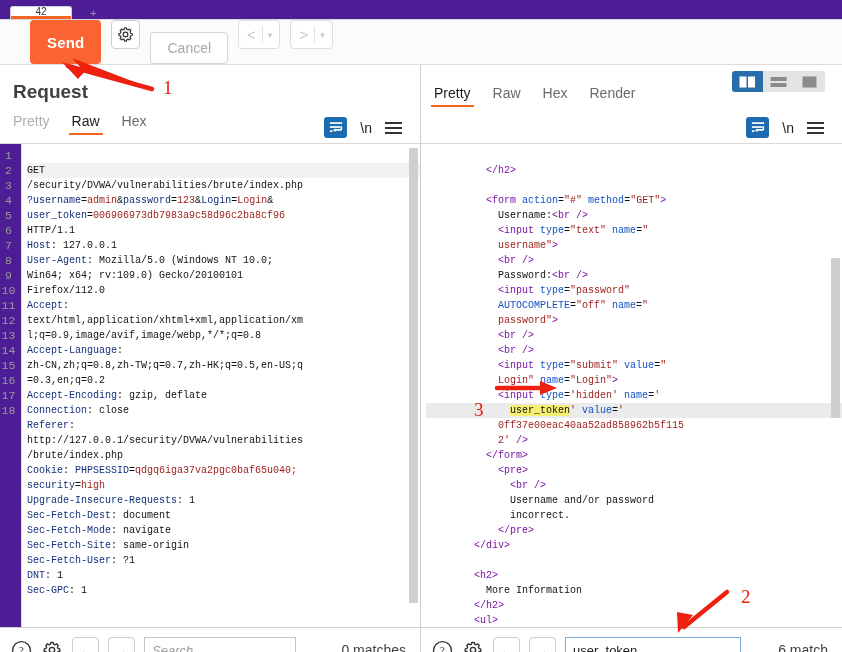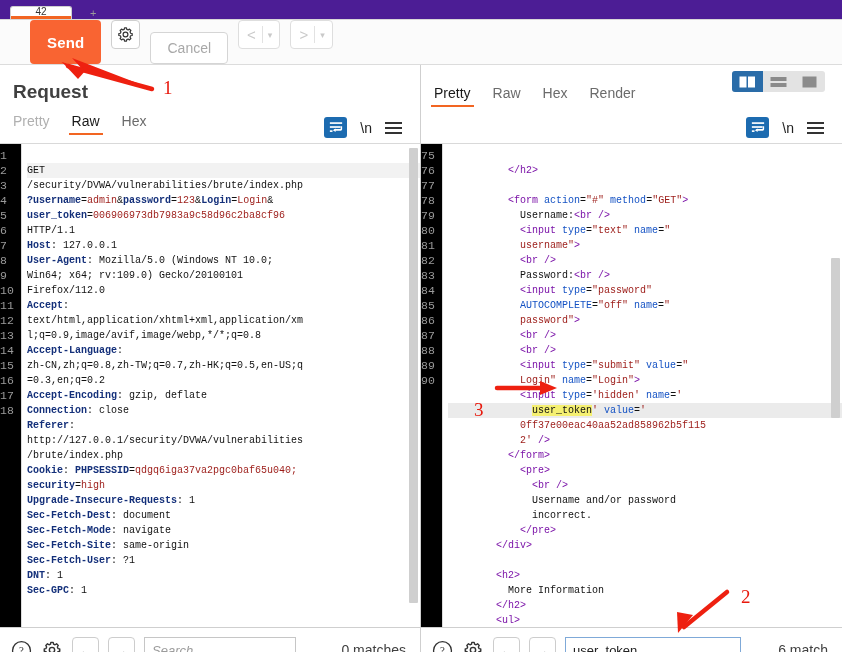--- a/index.html
+++ b/index.html
@@ -171,45 +171,45 @@
     flex: 1 1 auto;
     display: flex;
     overflow: hidden;
     border-top: 1px solid #d9d9d9;
     position: relative;
     background:#fff;
   }
   .gutter {
     width: 22px;
     flex: 0 0 22px;
-    text-align: left;
+    text-align: center;
     padding-right: 4px;
     color: #9a9a9a;
     font-family: "Liberation Mono", monospace;
     font-size: 11.5px;
     line-height: 15px;
     padding-top: 4px;
-    background:#000000;
+    background:#4c1d95;
     border-right: 1px solid #ddd;
     user-select:none;
   }
   .code {
     flex: 1 1 auto;
     font-family: "Liberation Mono", monospace;
     font-size: 10px;
     line-height: 15px;
     padding: 4px 0 0 5px;
     white-space: pre-wrap;
     word-break: break-all;
     overflow: hidden;
     color: #111;
   }
   .code .ln { display:block; }
   .code .hl-line { background:#ebebeb;padding-left:12px; }
-  .k { color:#14307a; font-weight:bold; }      
+  .k { color:#14307a; font-weight:normal; }      
   .v { color:#9c1b17; }                         
   .tg { color:#7b13a8; }                        
   .at { color:#1452c4; }                        
   .pl { color:#111; }
   .mk { background:#f5f071; }
 
   .first-line-hl { background:#f2f2f2; }
 
   
   .vscroll {
@@ -421,53 +421,20 @@
         <div class="nl-glyph">\n</div>
         <div class="burger">
           <span></span>
             <span></span>
             <span></span>
         </div>
       </div>
     </div>
 
     <div class="editor">
-      <div class="gutter">
-75
-76
-77
-78
-
-
-79
-80
-
-
-
-81
-82
-
-83
-
-
-
-84
-85
-
-
-
-
-86
-87
-
-88
-
-
-89
-90</div>
       <div class="code">
 <span class="ln"><span class="tg">&nbsp;&nbsp;&nbsp;&nbsp;&nbsp;&nbsp;&nbsp;&nbsp;&nbsp;&nbsp;&lt;/h2&gt;</span></span><span class="ln">&nbsp;</span><span class="ln"><span class="pl">&nbsp;&nbsp;&nbsp;&nbsp;&nbsp;&nbsp;&nbsp;&nbsp;&nbsp;&nbsp;</span><span class="tg">&lt;form</span> <span class="at">action</span>=<span class="v">"#"</span> <span class="at">method</span>=<span class="v">"GET"</span><span class="tg">&gt;</span></span><span class="ln"><span class="pl">&nbsp;&nbsp;&nbsp;&nbsp;&nbsp;&nbsp;&nbsp;&nbsp;&nbsp;&nbsp;&nbsp;&nbsp;Username:</span><span class="tg">&lt;br</span> <span class="tg">/&gt;</span></span><span class="ln"><span class="pl">&nbsp;&nbsp;&nbsp;&nbsp;&nbsp;&nbsp;&nbsp;&nbsp;&nbsp;&nbsp;&nbsp;&nbsp;</span><span class="tg">&lt;input</span> <span class="at">type</span>=<span class="v">"text"</span> <span class="at">name</span>=<span class="v">"</span></span><span class="ln"><span class="v">&nbsp;&nbsp;&nbsp;&nbsp;&nbsp;&nbsp;&nbsp;&nbsp;&nbsp;&nbsp;&nbsp;&nbsp;username"</span><span class="tg">&gt;</span></span><span class="ln"><span class="pl">&nbsp;&nbsp;&nbsp;&nbsp;&nbsp;&nbsp;&nbsp;&nbsp;&nbsp;&nbsp;&nbsp;&nbsp;</span><span class="tg">&lt;br /&gt;</span></span><span class="ln"><span class="pl">&nbsp;&nbsp;&nbsp;&nbsp;&nbsp;&nbsp;&nbsp;&nbsp;&nbsp;&nbsp;&nbsp;&nbsp;Password:</span><span class="tg">&lt;br /&gt;</span></span><span class="ln"><span class="pl">&nbsp;&nbsp;&nbsp;&nbsp;&nbsp;&nbsp;&nbsp;&nbsp;&nbsp;&nbsp;&nbsp;&nbsp;</span><span class="tg">&lt;input</span> <span class="at">type</span>=<span class="v">"password"</span></span><span class="ln"><span class="pl">&nbsp;&nbsp;&nbsp;&nbsp;&nbsp;&nbsp;&nbsp;&nbsp;&nbsp;&nbsp;&nbsp;&nbsp;</span><span class="at">AUTOCOMPLETE</span>=<span class="v">"off"</span> <span class="at">name</span>=<span class="v">"</span></span><span class="ln"><span class="v">&nbsp;&nbsp;&nbsp;&nbsp;&nbsp;&nbsp;&nbsp;&nbsp;&nbsp;&nbsp;&nbsp;&nbsp;password"</span><span class="tg">&gt;</span></span><span class="ln"><span class="pl">&nbsp;&nbsp;&nbsp;&nbsp;&nbsp;&nbsp;&nbsp;&nbsp;&nbsp;&nbsp;&nbsp;&nbsp;</span><span class="tg">&lt;br /&gt;</span></span><span class="ln"><span class="pl">&nbsp;&nbsp;&nbsp;&nbsp;&nbsp;&nbsp;&nbsp;&nbsp;&nbsp;&nbsp;&nbsp;&nbsp;</span><span class="tg">&lt;br /&gt;</span></span><span class="ln"><span class="pl">&nbsp;&nbsp;&nbsp;&nbsp;&nbsp;&nbsp;&nbsp;&nbsp;&nbsp;&nbsp;&nbsp;&nbsp;</span><span class="tg">&lt;input</span> <span class="at">type</span>=<span class="v">"submit"</span> <span class="at">value</span>=<span class="v">"</span></span><span class="ln"><span class="v">&nbsp;&nbsp;&nbsp;&nbsp;&nbsp;&nbsp;&nbsp;&nbsp;&nbsp;&nbsp;&nbsp;&nbsp;Login"</span> <span class="at">name</span>=<span class="v">"Login"</span><span class="tg">&gt;</span></span><span class="ln"><span class="pl">&nbsp;&nbsp;&nbsp;&nbsp;&nbsp;&nbsp;&nbsp;&nbsp;&nbsp;&nbsp;&nbsp;&nbsp;</span><span class="tg">&lt;input</span> <span class="at">type</span>=<span class="v">'hidden'</span> <span class="at">name</span>=<span class="v">'</span></span><span class="ln hl-line"><span class="pl">&nbsp;&nbsp;&nbsp;&nbsp;&nbsp;&nbsp;&nbsp;&nbsp;&nbsp;&nbsp;&nbsp;&nbsp;</span><span class="mk">user_token</span><span class="v">'</span> <span class="at">value</span>=<span class="v">'</span></span><span class="ln"><span class="v">&nbsp;&nbsp;&nbsp;&nbsp;&nbsp;&nbsp;&nbsp;&nbsp;&nbsp;&nbsp;&nbsp;&nbsp;0ff37e00eac40aa52ad858962b5f115</span></span><span class="ln"><span class="v">&nbsp;&nbsp;&nbsp;&nbsp;&nbsp;&nbsp;&nbsp;&nbsp;&nbsp;&nbsp;&nbsp;&nbsp;2'</span> <span class="tg">/&gt;</span></span><span class="ln"><span class="tg">&nbsp;&nbsp;&nbsp;&nbsp;&nbsp;&nbsp;&nbsp;&nbsp;&nbsp;&nbsp;&lt;/form&gt;</span></span><span class="ln"><span class="tg">&nbsp;&nbsp;&nbsp;&nbsp;&nbsp;&nbsp;&nbsp;&nbsp;&nbsp;&nbsp;&nbsp;&nbsp;&lt;pre&gt;</span></span><span class="ln"><span class="tg">&nbsp;&nbsp;&nbsp;&nbsp;&nbsp;&nbsp;&nbsp;&nbsp;&nbsp;&nbsp;&nbsp;&nbsp;&nbsp;&nbsp;&lt;br /&gt;</span></span><span class="ln"><span class="pl">&nbsp;&nbsp;&nbsp;&nbsp;&nbsp;&nbsp;&nbsp;&nbsp;&nbsp;&nbsp;&nbsp;&nbsp;&nbsp;&nbsp;Username and/or password</span></span><span class="ln"><span class="pl">&nbsp;&nbsp;&nbsp;&nbsp;&nbsp;&nbsp;&nbsp;&nbsp;&nbsp;&nbsp;&nbsp;&nbsp;&nbsp;&nbsp;incorrect.</span></span><span class="ln"><span class="tg">&nbsp;&nbsp;&nbsp;&nbsp;&nbsp;&nbsp;&nbsp;&nbsp;&nbsp;&nbsp;&nbsp;&nbsp;&lt;/pre&gt;</span></span><span class="ln"><span class="tg">&nbsp;&nbsp;&nbsp;&nbsp;&nbsp;&nbsp;&nbsp;&nbsp;&lt;/div&gt;</span></span><span class="ln">&nbsp;</span><span class="ln"><span class="tg">&nbsp;&nbsp;&nbsp;&nbsp;&nbsp;&nbsp;&nbsp;&nbsp;&lt;h2&gt;</span></span><span class="ln"><span class="pl">&nbsp;&nbsp;&nbsp;&nbsp;&nbsp;&nbsp;&nbsp;&nbsp;&nbsp;&nbsp;More Information</span></span><span class="ln"><span class="tg">&nbsp;&nbsp;&nbsp;&nbsp;&nbsp;&nbsp;&nbsp;&nbsp;&lt;/h2&gt;</span></span><span class="ln"><span class="tg">&nbsp;&nbsp;&nbsp;&nbsp;&nbsp;&nbsp;&nbsp;&nbsp;&lt;ul&gt;</span></span>
       </div>
       <div class="vscroll">
         <div class="vthumb" style="top:110px; height:160px;"></div>
       </div>
     </div>
   </div>
 </div>
 

